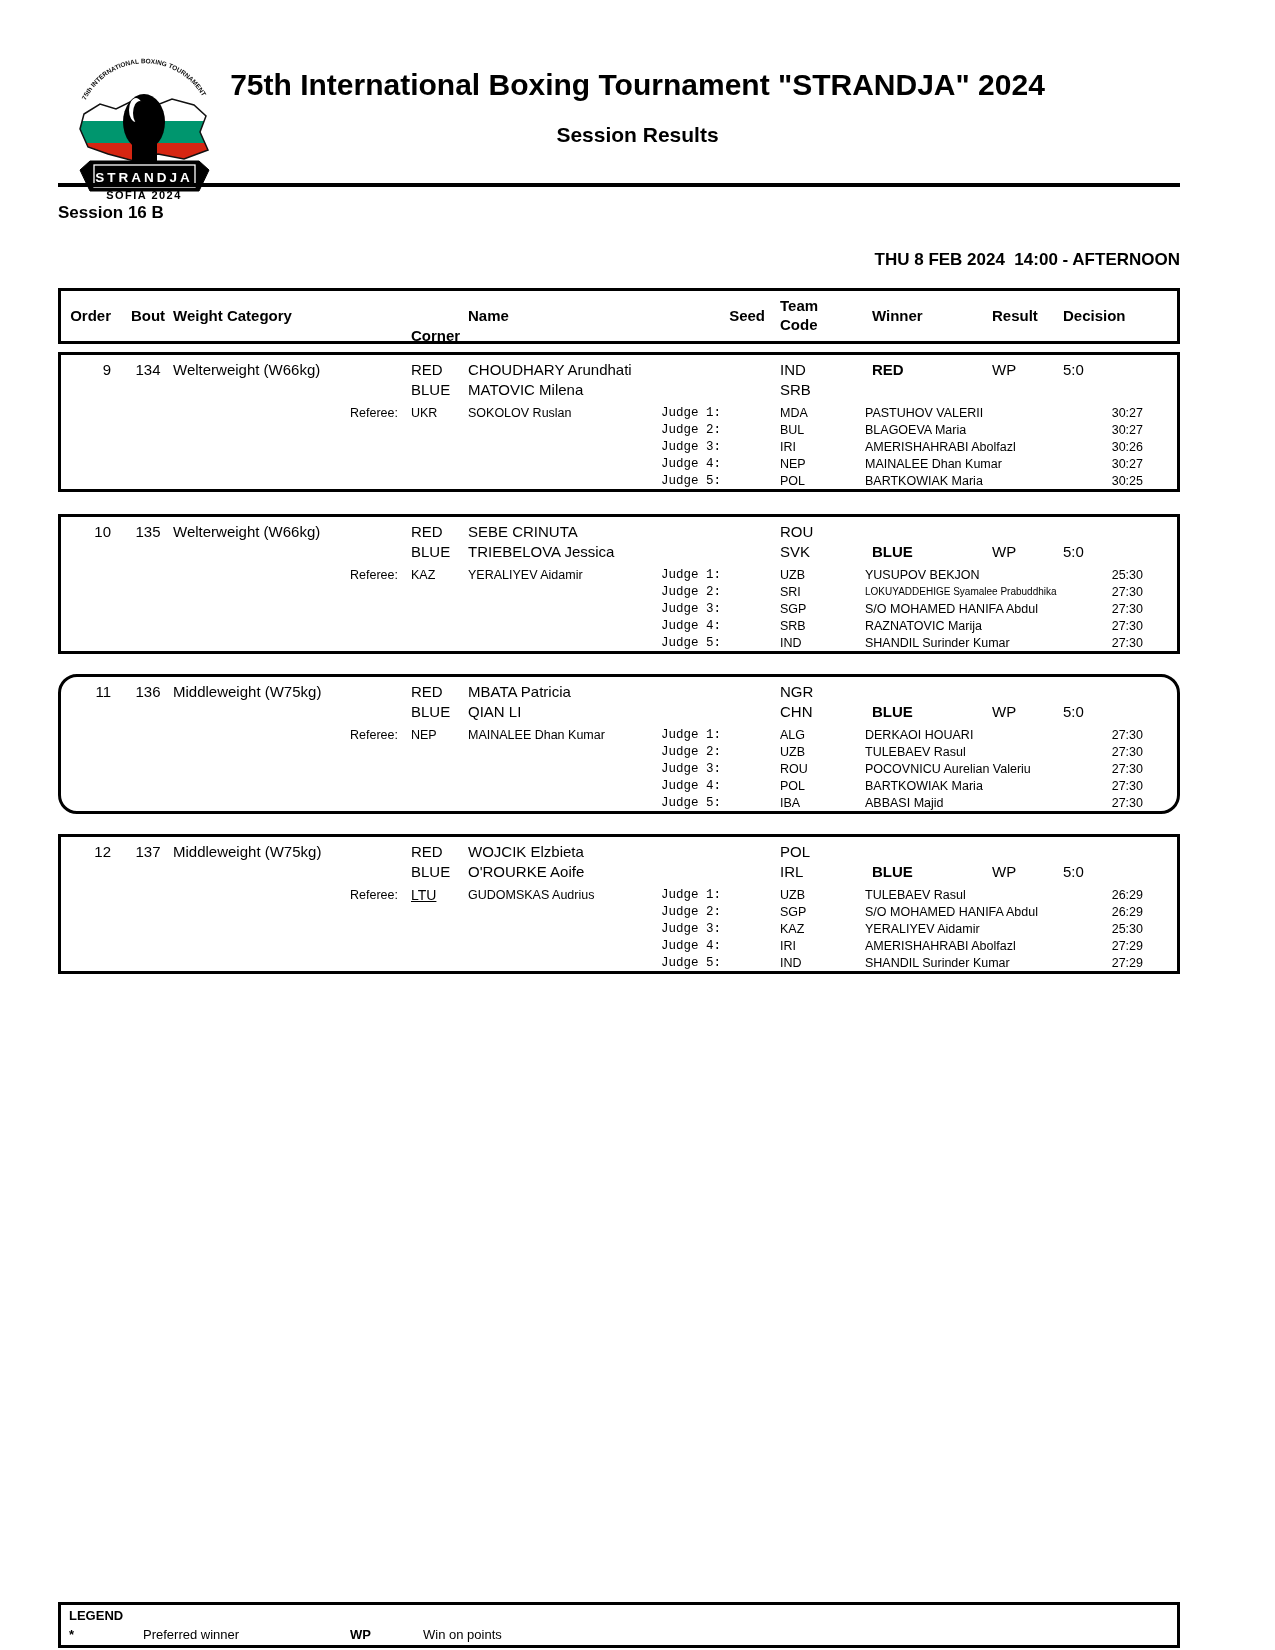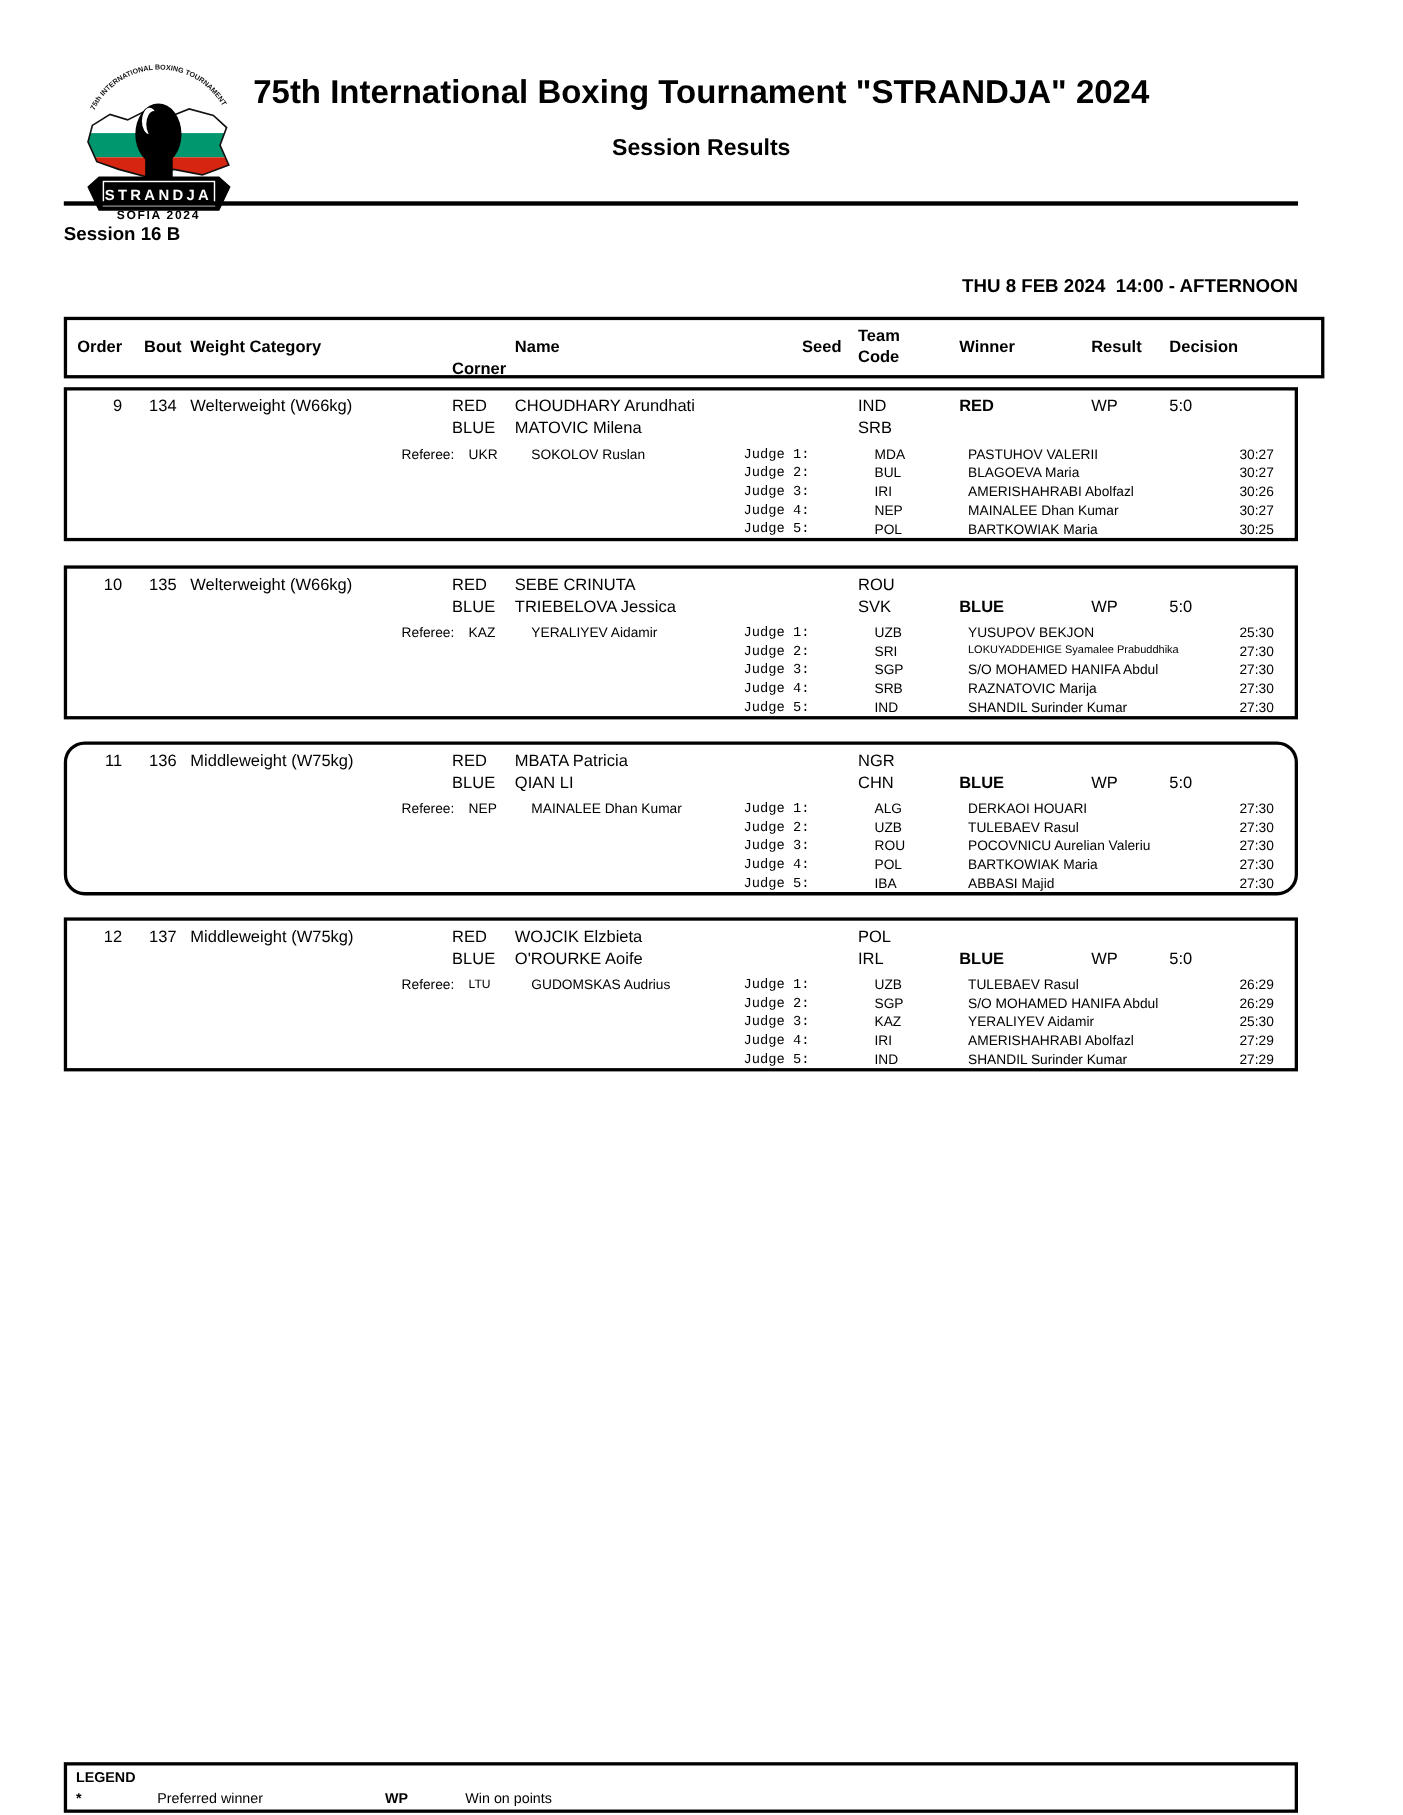--- a/index.html
+++ b/index.html
@@ -15,25 +15,25 @@
   .rule{left:58px;top:183px;width:1122px;height:4px;background:#000;}
   .session-name{left:58px;top:203px;width:1122px;font-size:17px;font-weight:bold;}
   .session-datetime{left:58px;top:250px;width:1122px;font-size:17px;font-weight:bold;text-align:right;white-space:pre;}
   
   .strandja{left:72px;top:58px;width:145px;height:142px;}
   .eubc{left:816px;top:98px;width:366px;height:70px;}
   .eubc-acronym{position:absolute;left:58px;top:-8px;font-size:53px;font-weight:bold;color:#1a57a0;letter-spacing:4px;transform:scaleX(1.08);transform-origin:left;}
   .eubc-full{position:absolute;left:60px;top:49px;font-size:12px;font-weight:bold;color:#c9201d;letter-spacing:1.6px;white-space:nowrap;}
   
   .box{left:58px;width:1116px;border:3px solid #000;background:#fff;}
-  .thead{top:288px;height:50px;font-size:15px;font-weight:bold;padding-left:24px;}
+  .thead{top:288px;height:50px;font-size:15px;font-weight:bold;}
   .thead .abs{line-height:19px;}
   .bout-box{height:134px;font-size:15px;}
   .bout-row{position:absolute;left:0;width:100%;height:20px;line-height:19px;}
-  .judge-row{position:absolute;left:15px;width:100%;height:16px;font-size:12.5px;line-height:14px;padding-left:24px;}
+  .judge-row{position:absolute;left:0;width:100%;height:16px;font-size:12.5px;line-height:14px;padding-left:24px;}
   
   .c-order{left:5px;width:45px;text-align:right;}
   .c-bout{left:62px;width:50px;text-align:center;}
   .c-weight{left:112px;width:235px;}
   .c-corner{left:350px;width:55px;}
   .c-name{left:407px;width:250px;white-space:nowrap;}
   .c-seed{left:637px;width:67px;text-align:right;}
   .c-team{left:719px;width:60px;}
   .c-winner{left:811px;width:110px;font-weight:bold;}
   .c-winner-h{left:811px;width:110px;}
@@ -291,21 +291,21 @@
       <div class="bout-row" style="top:25px;">
         <span class="abs c-corner">BLUE</span>
         <span class="abs c-name">O'ROURKE Aoife</span>
         <span class="abs c-team">IRL</span>
         <span class="abs c-winner">BLUE</span>
         <span class="abs c-result">WP</span>
         <span class="abs c-decision">5:0</span>
       </div>
       <div class="judge-row" style="top:51px;">
         <span class="abs c-reflabel">Referee:</span>
-        <span class="abs c-corner" style="font-size:11px;">LTU</span>
+        <span class="abs c-corner" style="font-size:14px;text-decoration:underline;">LTU</span>
         <span class="abs c-name" style="font-size:12.5px;">GUDOMSKAS Audrius</span>
         <span class="abs c-jlabel">Judge 1:</span>
         <span class="abs c-jteam">UZB</span>
         <span class="abs c-jname judge-name">TULEBAEV Rasul</span>
         <span class="abs c-score">26:29</span>
       </div>
       <div class="judge-row" style="top:68px;">
         <span class="abs c-jlabel">Judge 2:</span>
         <span class="abs c-jteam">SGP</span>
         <span class="abs c-jname judge-name">S/O MOHAMED HANIFA Abdul</span>

